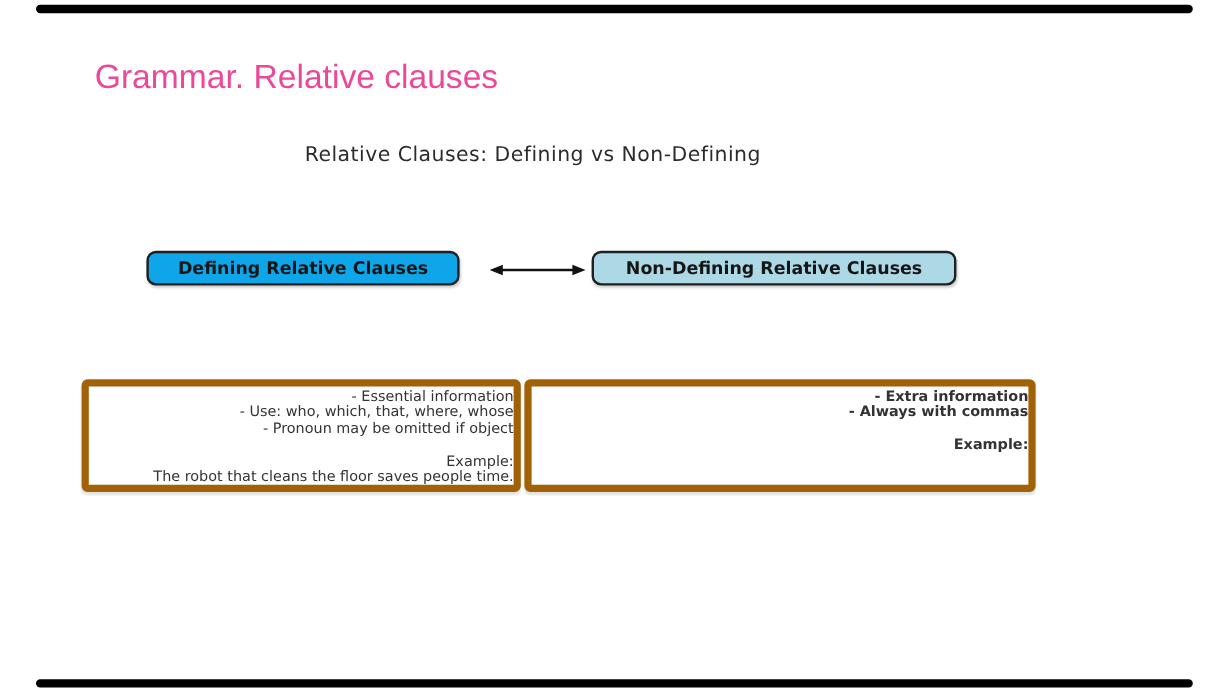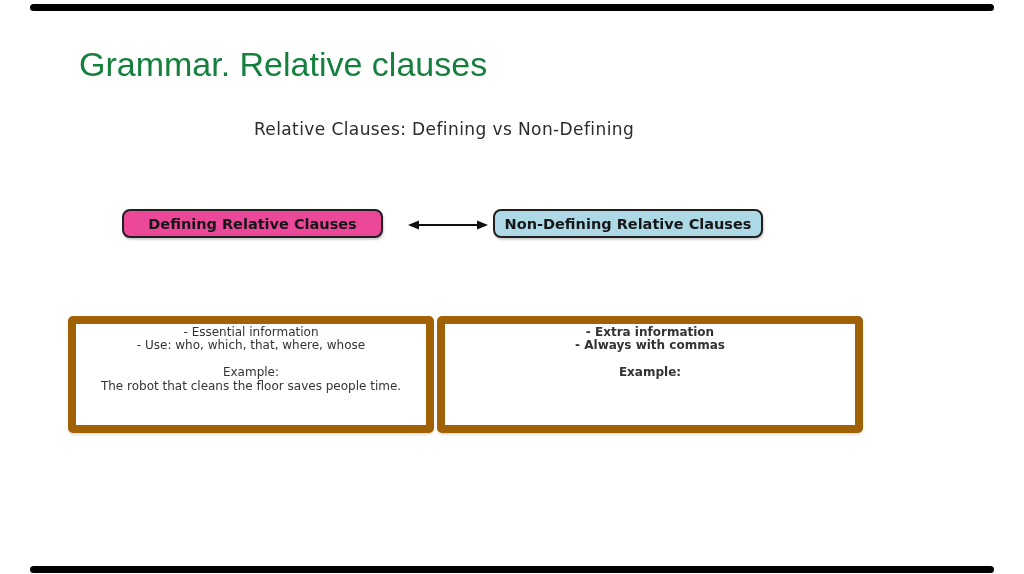--- a/index.html
+++ b/index.html
@@ -18,23 +18,23 @@
   }
   .viewer-bar.top { top: 4px; }
   .viewer-bar.bottom { top: 566px; }
 
   .slide-title {
     position: absolute;
     left: 79px; top: 46px;
     margin: 0;
     font-family: "Liberation Sans", sans-serif;
     font-weight: 400;
-    font-size: 34px;
+    font-size: 28px;
     line-height: 36px;
-    color: #15803d;
+    color: #ec4899;
     white-space: nowrap;
   }
 
   .diagram-title {
     position: absolute;
     left: 210px; top: 119px; width: 468px;
     text-align: center;
     font-weight: normal;
     font-size: 17px;
     line-height: 20px;
@@ -51,37 +51,37 @@
     border-radius: 8px;
     display: flex;
     align-items: center;
     justify-content: center;
     font-weight: bold;
     font-size: 14.5px;
     color: #161616;
     box-shadow: 1px 2px 2px rgba(0,0,0,0.18);
     white-space: nowrap;
   }
-  .node-defining { left: 122px; width: 261px; background: #ec4899; }
-  .node-nondefining { left: 493px; width: 270px; background: #ADD8E6; }
+  .node-defining { left: 122px; width: 261px; background: #0ea5e9; }
+  .node-nondefining { left: 493px; width: 304px; background: #ADD8E6; }
 
   .arrow-wrap {
     position: absolute;
     left: 408px; top: 217px;
     width: 80px; height: 14px;
   }
 
   .detail-box {
     position: absolute;
-    top: 316px; height: 117px;
+    top: 316px; height: 94px;
     box-sizing: border-box;
     background: #ffffff;
-    border: 8px solid #a16207;
+    border: 6px solid #a16207;
     border-radius: 5px;
-    text-align: center;
+    text-align: right;
     font-size: 12px;
     line-height: 13.4px;
     color: #333333;
     padding-top: 2px;
     box-shadow: 0 2px 2px rgba(0,0,0,0.12);
     overflow: hidden;
   }
   .detail-left { left: 68px; width: 366px; }
   .detail-right { left: 437px; width: 426px; font-weight: bold; }
   .detail-box .line { white-space: nowrap; }
@@ -105,20 +105,21 @@
     <polygon points="0,7 11,2.6 11,11.4" fill="#111111"></polygon>
     <polygon points="80,7 69,2.6 69,11.4" fill="#111111"></polygon>
   </svg>
 </div>
 
 <div class="node node-nondefining">Non-Defining Relative Clauses</div>
 
 <div class="detail-box detail-left">
   <div class="line">- Essential information</div>
   <div class="line">- Use: who, which, that, where, whose</div>
+  <div class="line">- Pronoun may be omitted if object</div>
   <div class="blank-line"></div>
   <div class="line">Example:</div>
   <div class="line">The robot that cleans the floor saves people time.</div>
 </div>
 
 <div class="detail-box detail-right">
   <div class="line">- Extra information</div>
   <div class="line">- Always with commas</div>
   <div class="blank-line"></div>
   <div class="line">Example:</div>

